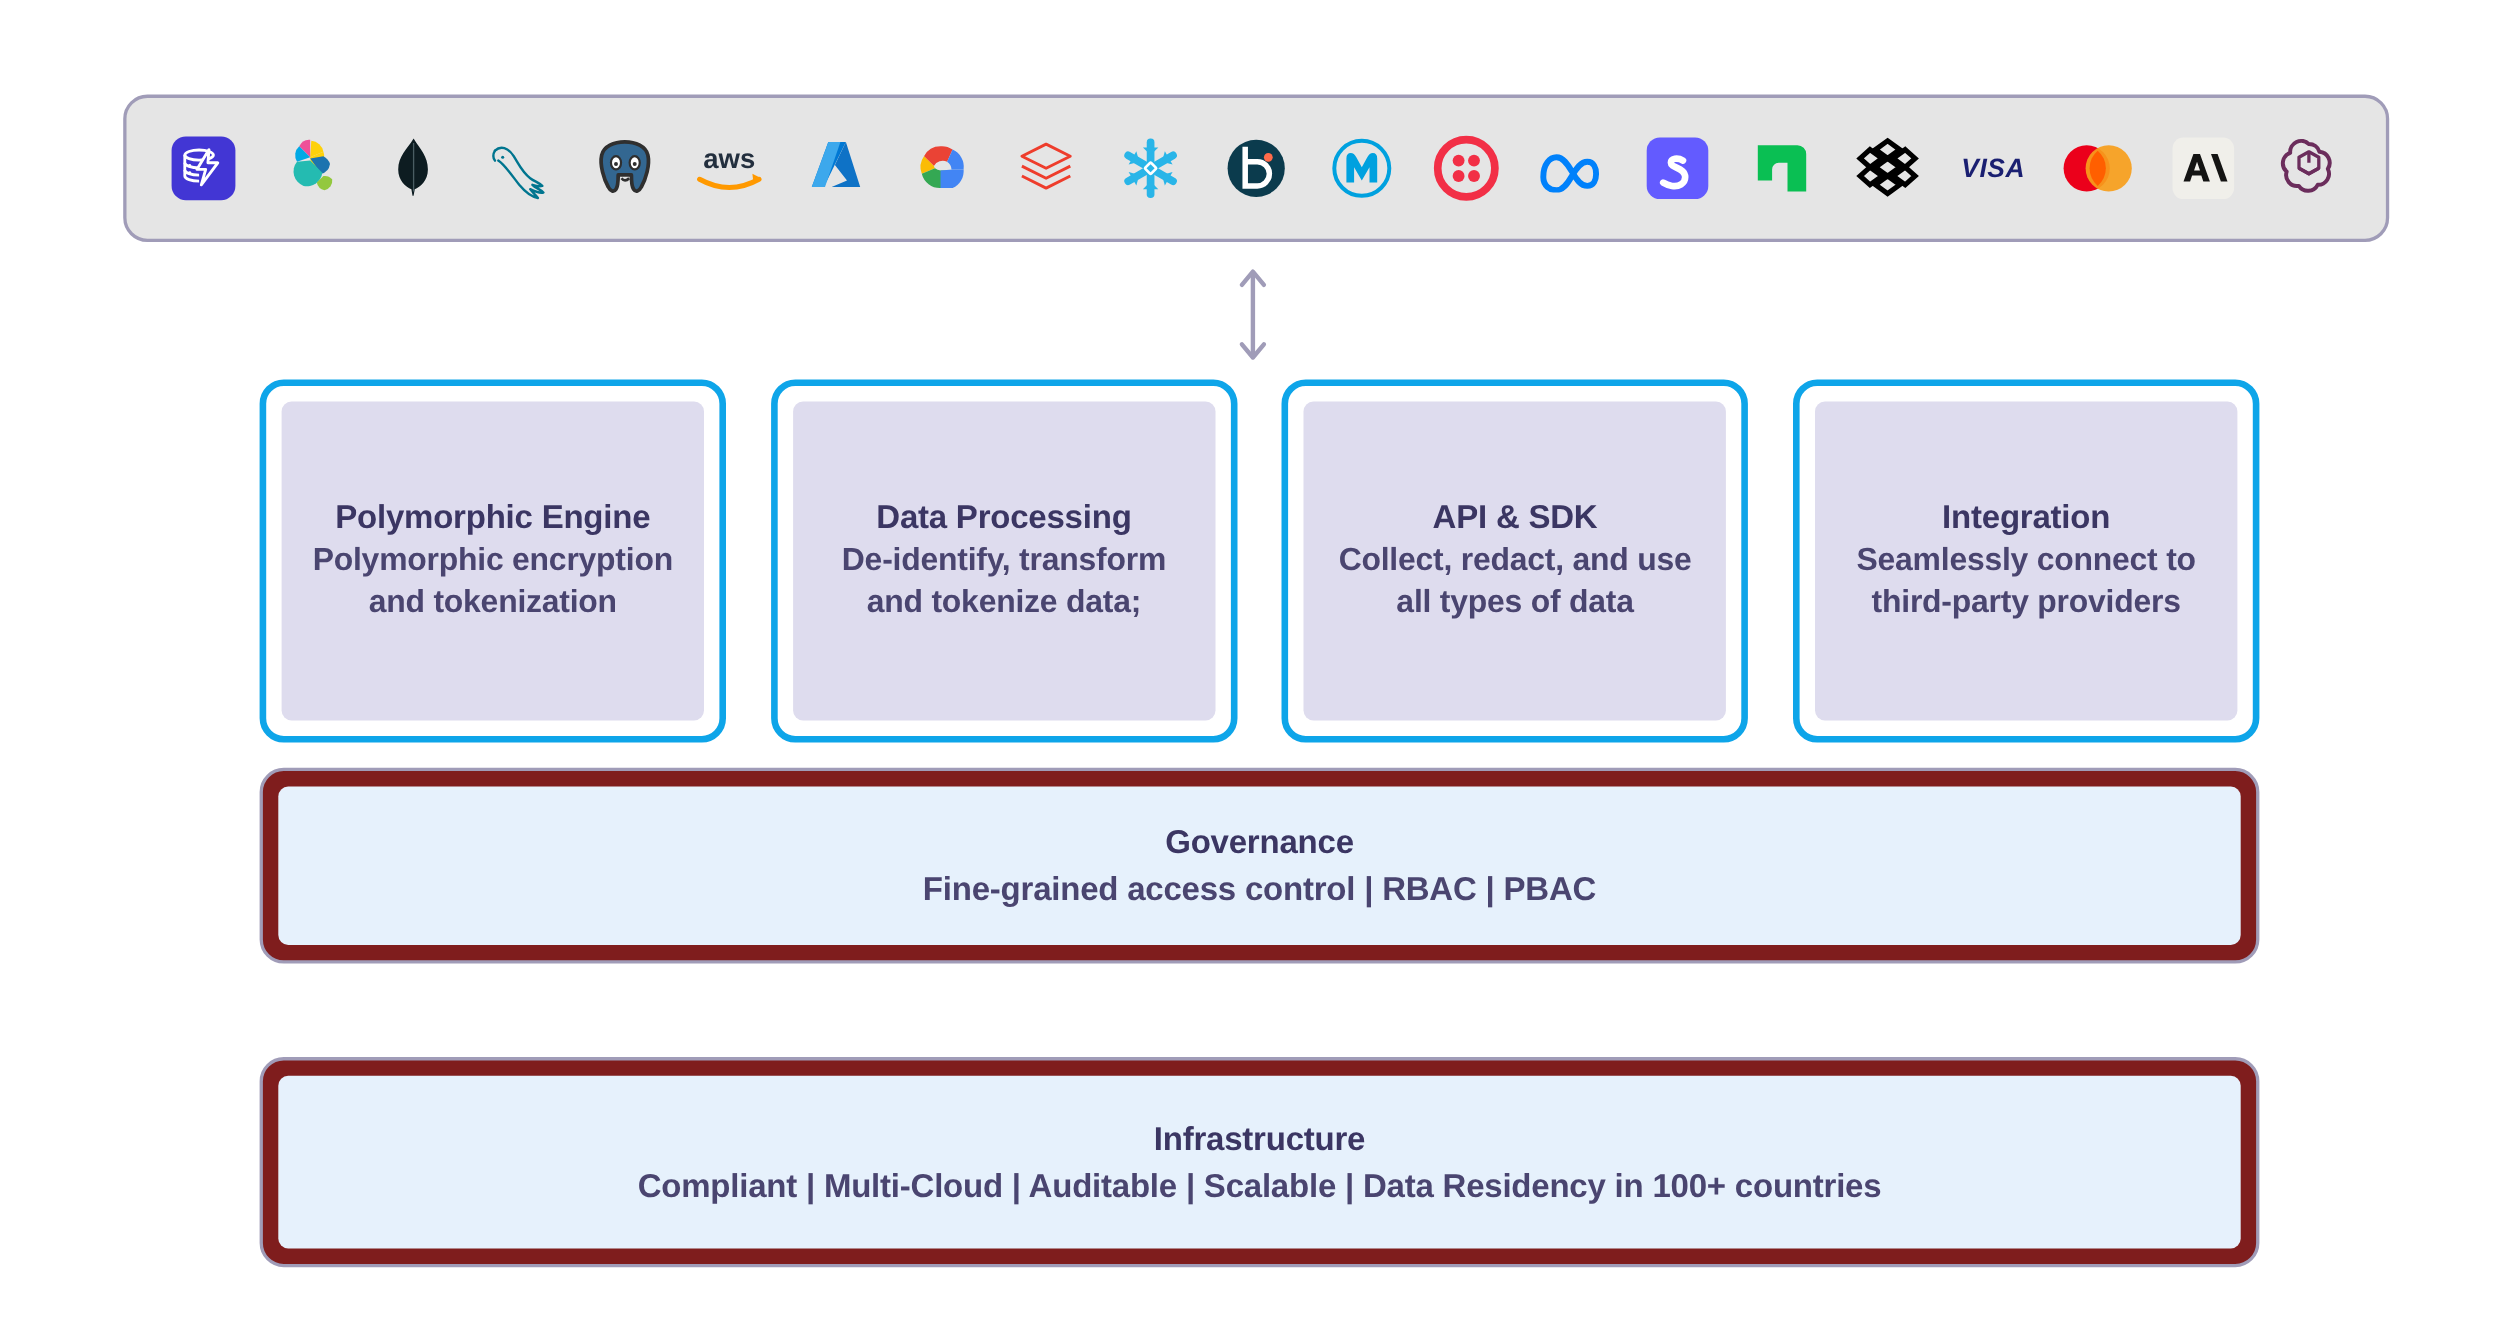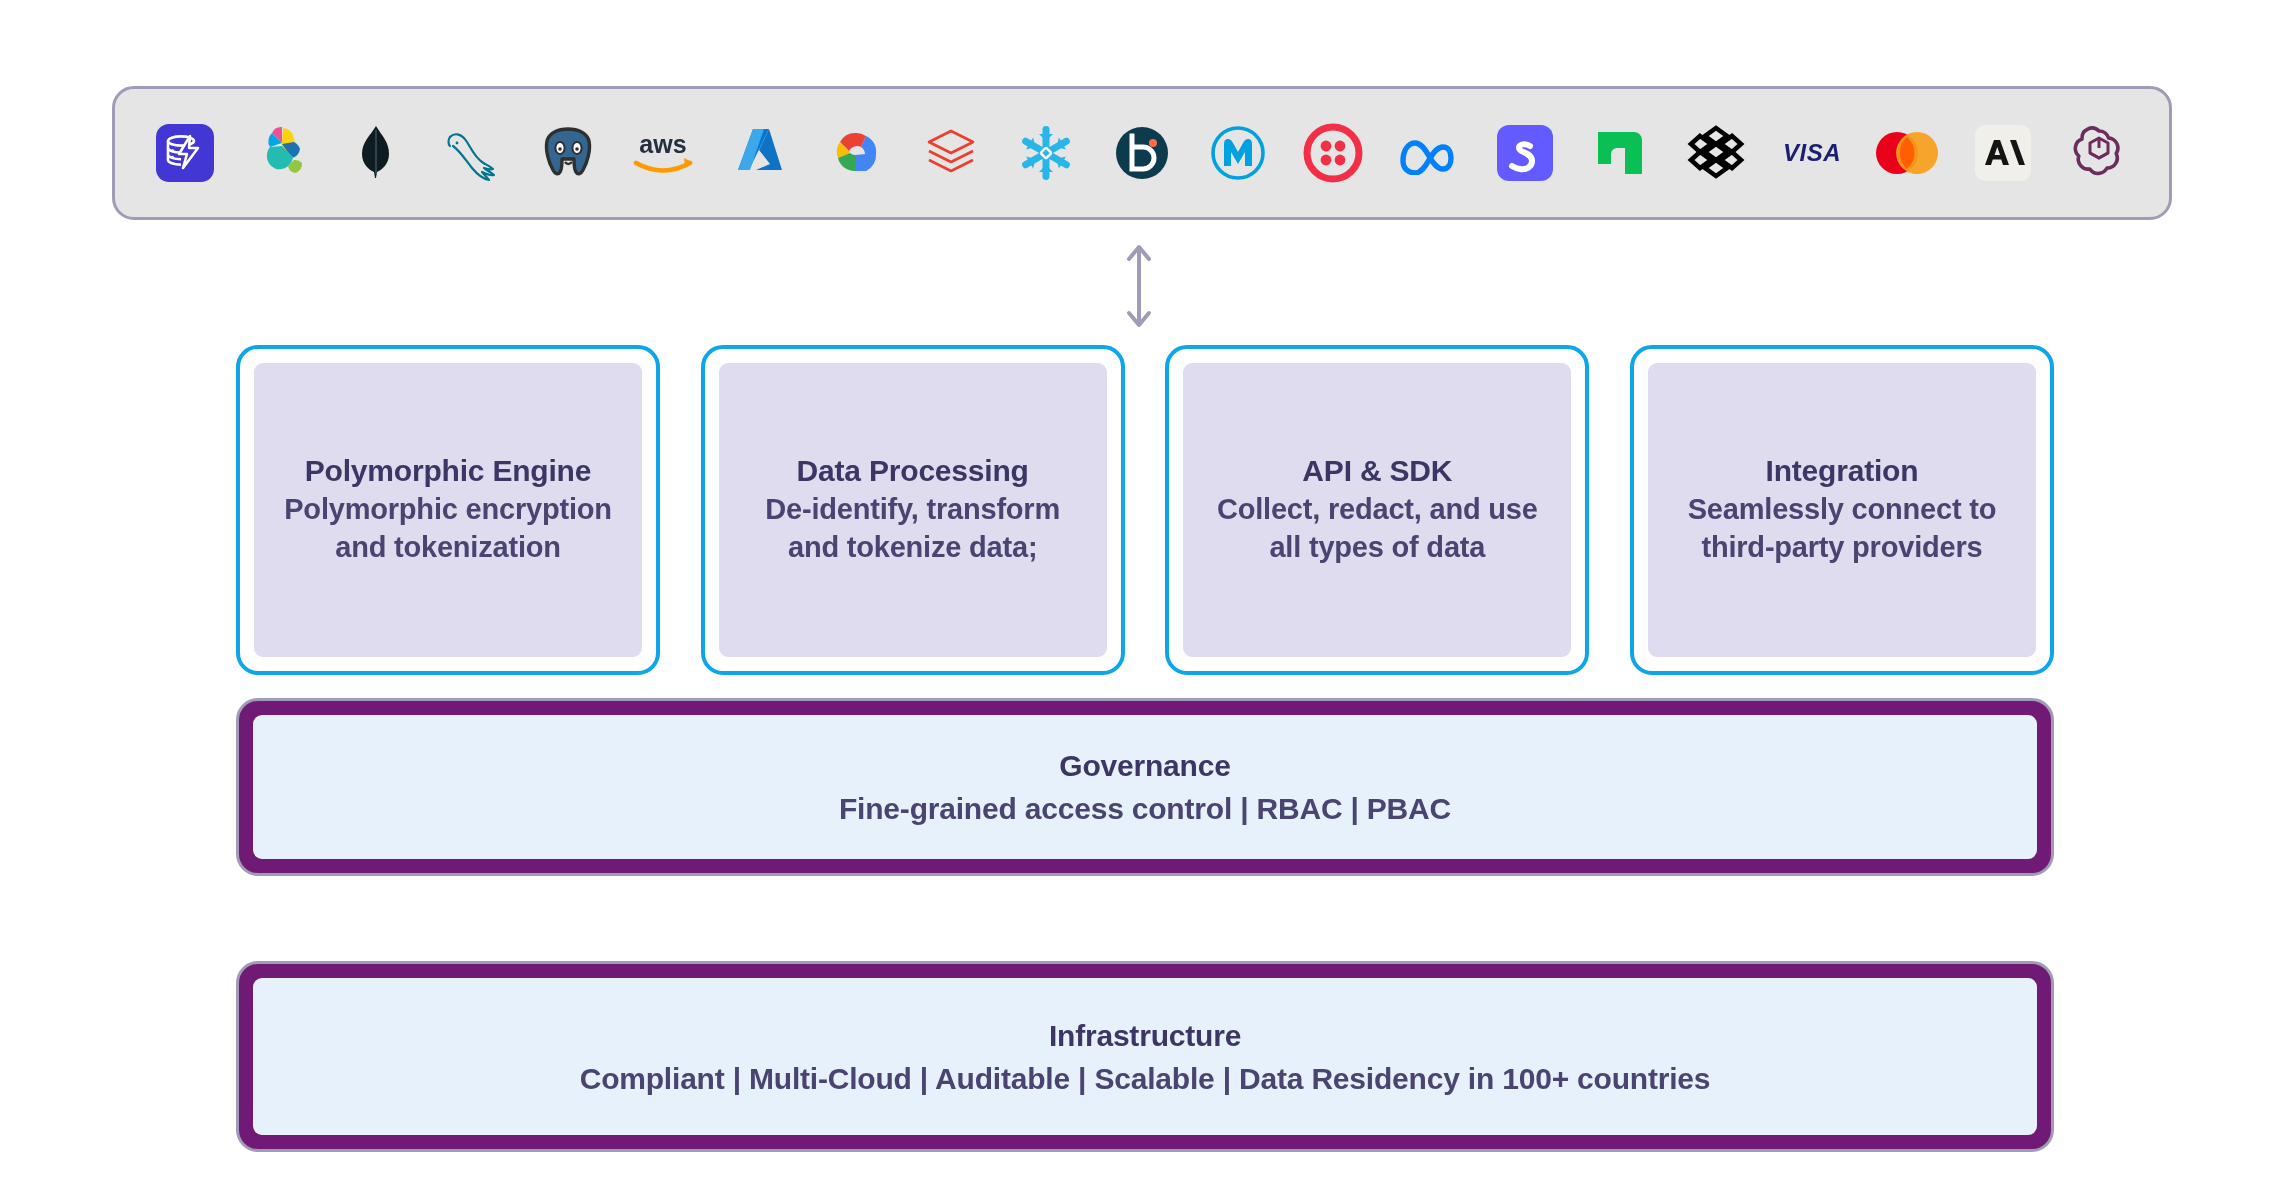--- a/index.html
+++ b/index.html
@@ -65,21 +65,21 @@
     top: 345px;
     width: 1818px;
     height: 330px;
     display: flex;
     justify-content: space-between;
   }
   .feature-card {
     width: 424px;
     height: 330px;
     box-sizing: border-box;
-    border: 4px solid #0ea5e9;
+    border: 6px solid #0ea5e9;
     border-radius: 22px;
     background: #ffffff;
     padding: 14px;
     display: flex;
   }
   .feature-inner {
     flex: 1;
     background: #dedcee;
     border-radius: 9px;
     display: flex;
@@ -107,21 +107,21 @@
   }
 
   
   .wide-bar {
     position: absolute;
     left: 236px;
     width: 1818px;
     box-sizing: border-box;
     border: 3px solid #a09cb8;
     border-radius: 22px;
-    background: #701a75;
+    background: #7f1d1d;
     padding: 14px;
     display: flex;
   }
   .wide-inner {
     flex: 1;
     background: #e6f1fc;
     border-radius: 9px;
     display: flex;
     flex-direction: column;
     align-items: center;

